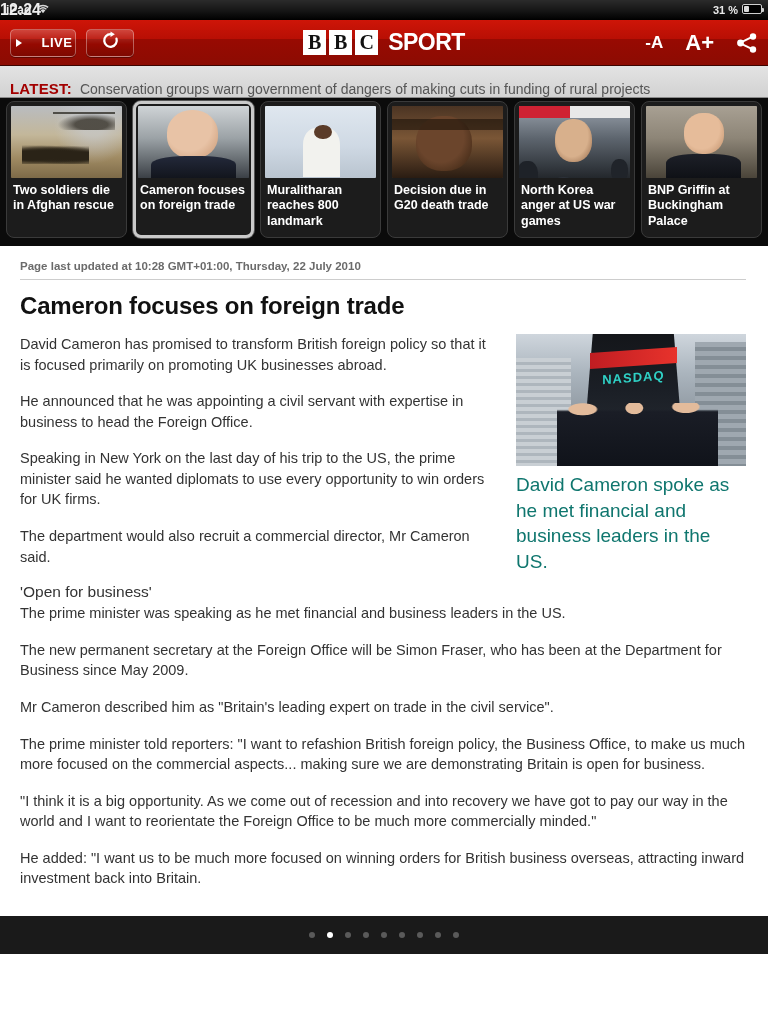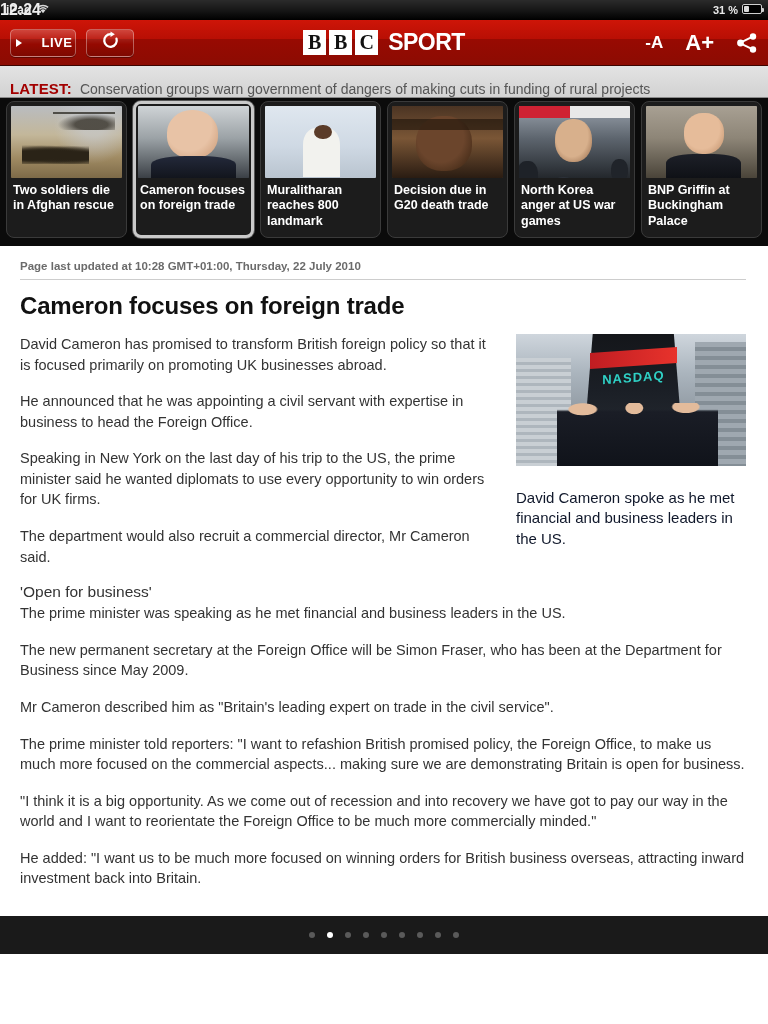--- a/index.html
+++ b/index.html
@@ -253,21 +253,21 @@
   }
   .art-nasdaq .men{
     position:absolute; left:18%; bottom:0; width:70%; height:48%;
     background:
       radial-gradient(ellipse at 16% 10%, #e3bb9b 0 7%, rgba(0,0,0,0) 8%),
       radial-gradient(ellipse at 48% 8%,  #e3bb9b 0 7%, rgba(0,0,0,0) 8%),
       radial-gradient(ellipse at 80% 6%,  #e3bb9b 0 7%, rgba(0,0,0,0) 8%),
       linear-gradient(to bottom, rgba(0,0,0,0) 0 10%, #1a1d26 14%, #10131a 100%);
   }
   .figure .cap{
-    color:#0f172a; font-size:15px; line-height:1.35; padding-top:6px;margin-top:16px;
+    color:#0f766e; font-size:19px; line-height:1.35; padding-top:6px;
   }
   p.body{
     color:#333; font-size:14.5px; line-height:1.42; margin-bottom:16px;
   }
   h2.sub{
     color:#333; font-size:15.5px; font-weight:normal; margin-bottom:2px;
   }
 
   
   .pager{
@@ -401,21 +401,21 @@
     </div>
 
     <p class="body">David Cameron has promised to transform British foreign policy so that it is focused primarily on promoting UK businesses abroad.</p>
     <p class="body">He announced that he was appointing a civil servant with expertise in business to head the Foreign Office.</p>
     <p class="body">Speaking in New York on the last day of his trip to the US, the prime minister said he wanted diplomats to use every opportunity to win orders for UK firms.</p>
     <p class="body">The department would also recruit a commercial director, Mr Cameron said.</p>
     <h2 class="sub">'Open for business'</h2>
     <p class="body">The prime minister was speaking as he met financial and business leaders in the US.</p>
     <p class="body">The new permanent secretary at the Foreign Office will be Simon Fraser, who has been at the Department for Business since May 2009.</p>
     <p class="body">Mr Cameron described him as "Britain's leading expert on trade in the civil service".</p>
-    <p class="body">The prime minister told reporters: "I want to refashion British promised policy, the Foreign Office, to make us much more focused on the commercial aspects... making sure we are demonstrating Britain is open for business.</p>
+    <p class="body">The prime minister told reporters: "I want to refashion British foreign policy, the Business Office, to make us much more focused on the commercial aspects... making sure we are demonstrating Britain is open for business.</p>
     <p class="body">"I think it is a big opportunity. As we come out of recession and into recovery we have got to pay our way in the world and I want to reorientate the Foreign Office to be much more commercially minded."</p>
     <p class="body">He added: "I want us to be much more focused on winning orders for British business overseas, attracting inward investment back into Britain.</p>
 
     <div class="pager">
       <span class="dot"></span>
       <span class="dot on"></span>
       <span class="dot"></span>
       <span class="dot"></span>
       <span class="dot"></span>
       <span class="dot"></span>

